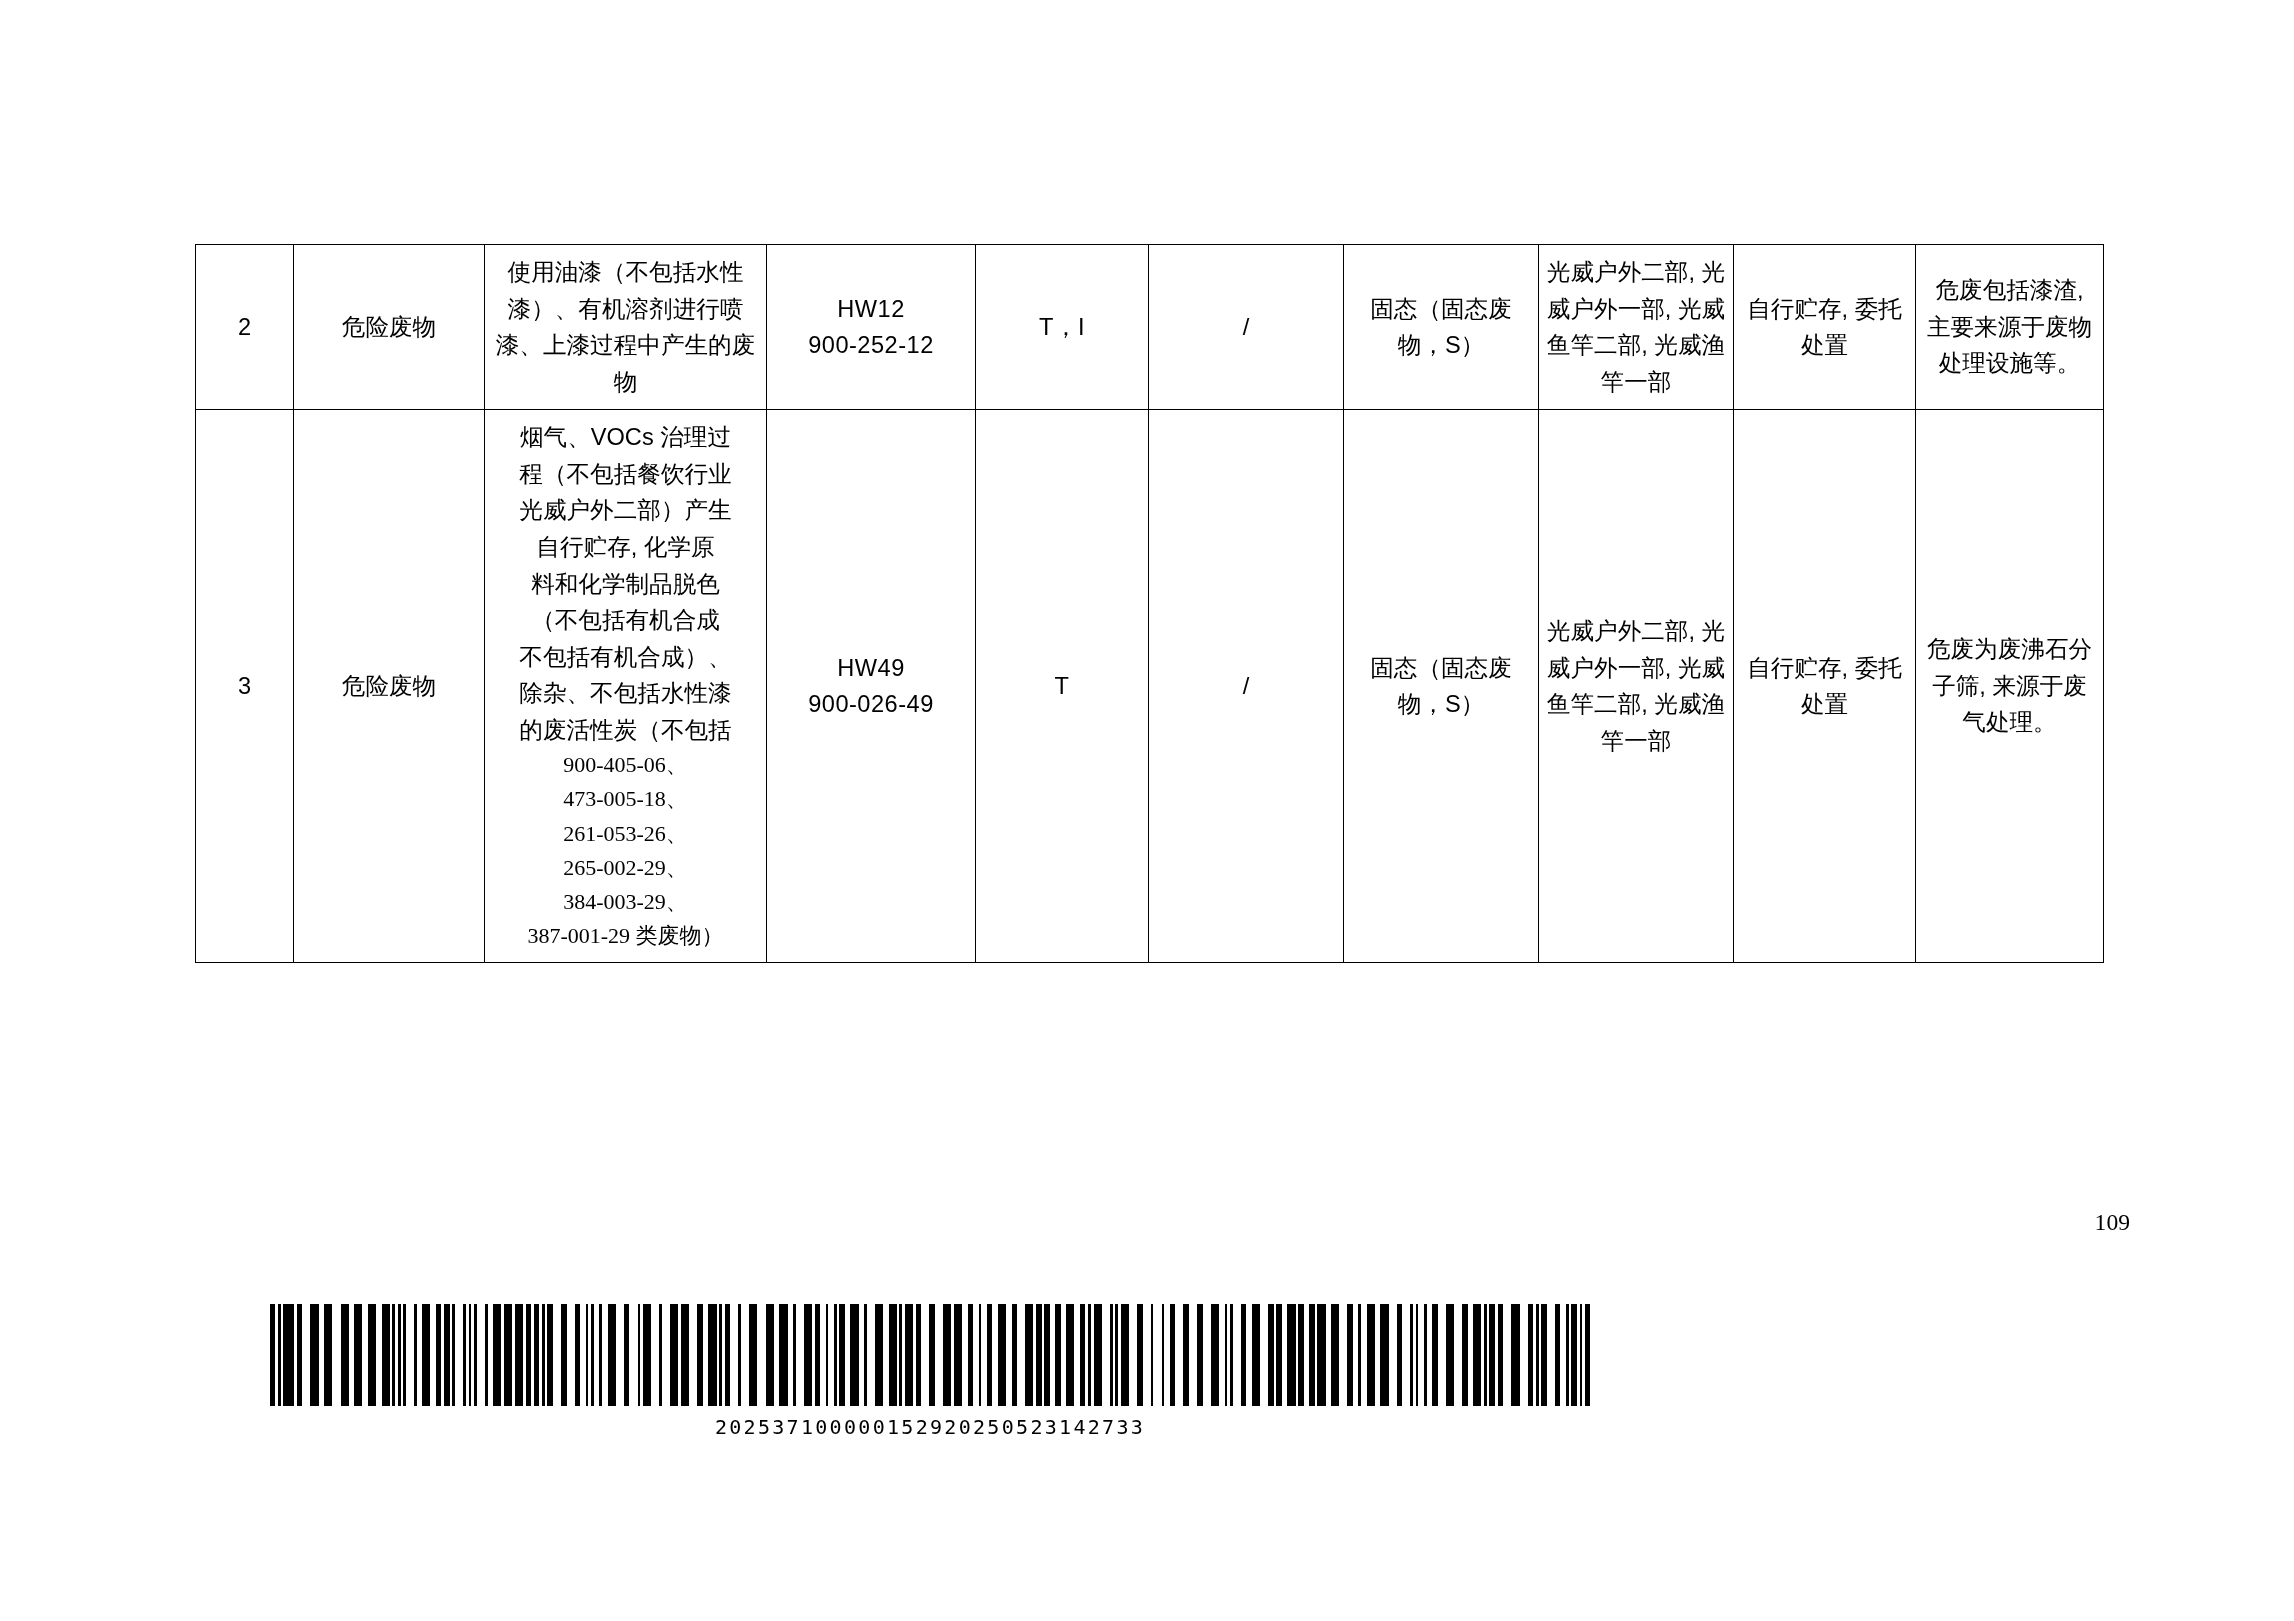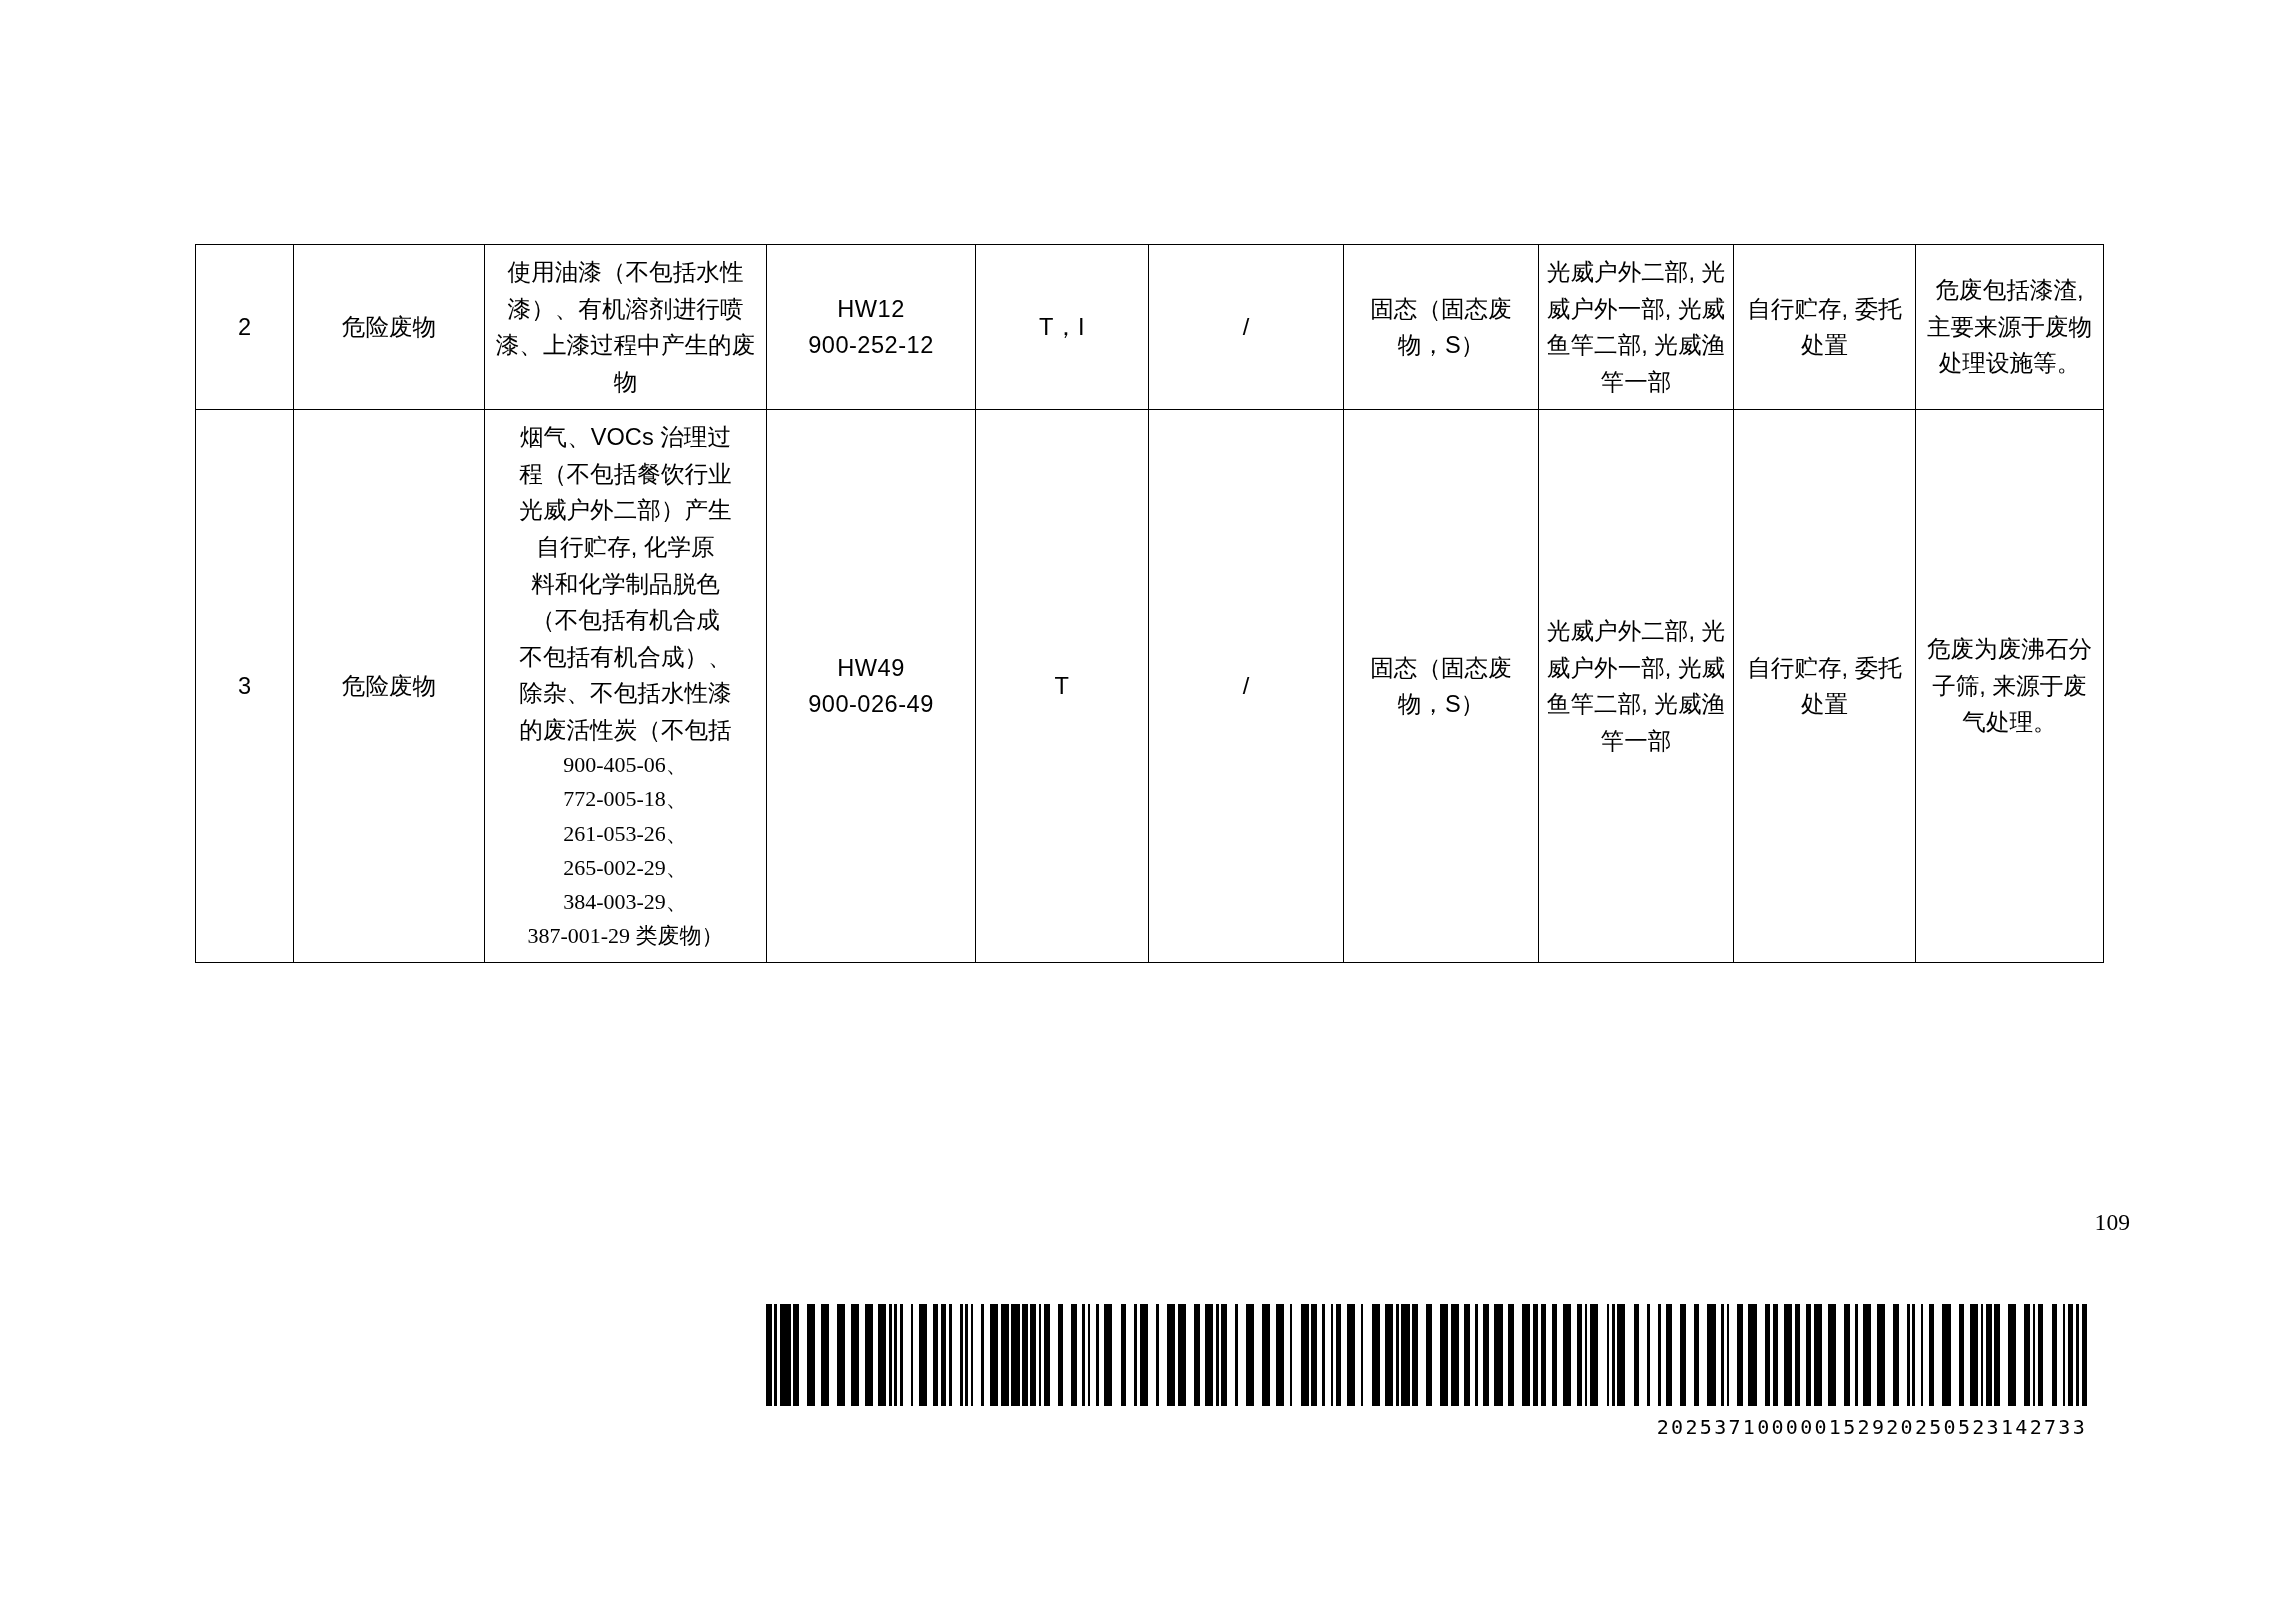--- a/index.html
+++ b/index.html
@@ -80,22 +80,22 @@
     font-size: 23.6px;
     font-family: "Liberation Serif", "DejaVu Serif", serif;
     color: #000000;
     margin-left: 40px;
   }
 
   .barcode-block {
     position: absolute;
     left: 0;
     top: 1291px;
-    width: 2087px;
-    text-align: right;
+    width: 1860px;
+    text-align: center;
   }
   .barcode {
     display: inline-block;
     height: 102px;
     line-height: 0;
     font-size: 0;
     white-space: nowrap;
   }
   .barcode i {
     display: inline-block;
@@ -159,21 +159,21 @@
             <div>烟气、VOCs 治理过</div>
             <div>程（不包括餐饮行业</div>
             <div>光威户外二部）产生</div>
             <div>自行贮存, 化学原</div>
             <div>料和化学制品脱色</div>
             <div>（不包括有机合成</div>
             <div>不包括有机合成）、</div>
             <div>除杂、不包括水性漆</div>
             <div>的废活性炭（不包括</div>
             <div class="code">900-405-06、</div>
-            <div class="code">772-005-18、</div>
+            <div class="code">473-005-18、</div>
             <div class="code">261-053-26、</div>
             <div class="code">265-002-29、</div>
             <div class="code">384-003-29、</div>
             <div class="code">387-001-29 类废物）</div>
           </td>
           <td class="mono">
             <div>HW49</div>
             <div>900-026-49</div>
           </td>
           <td class="mono">T</td>

